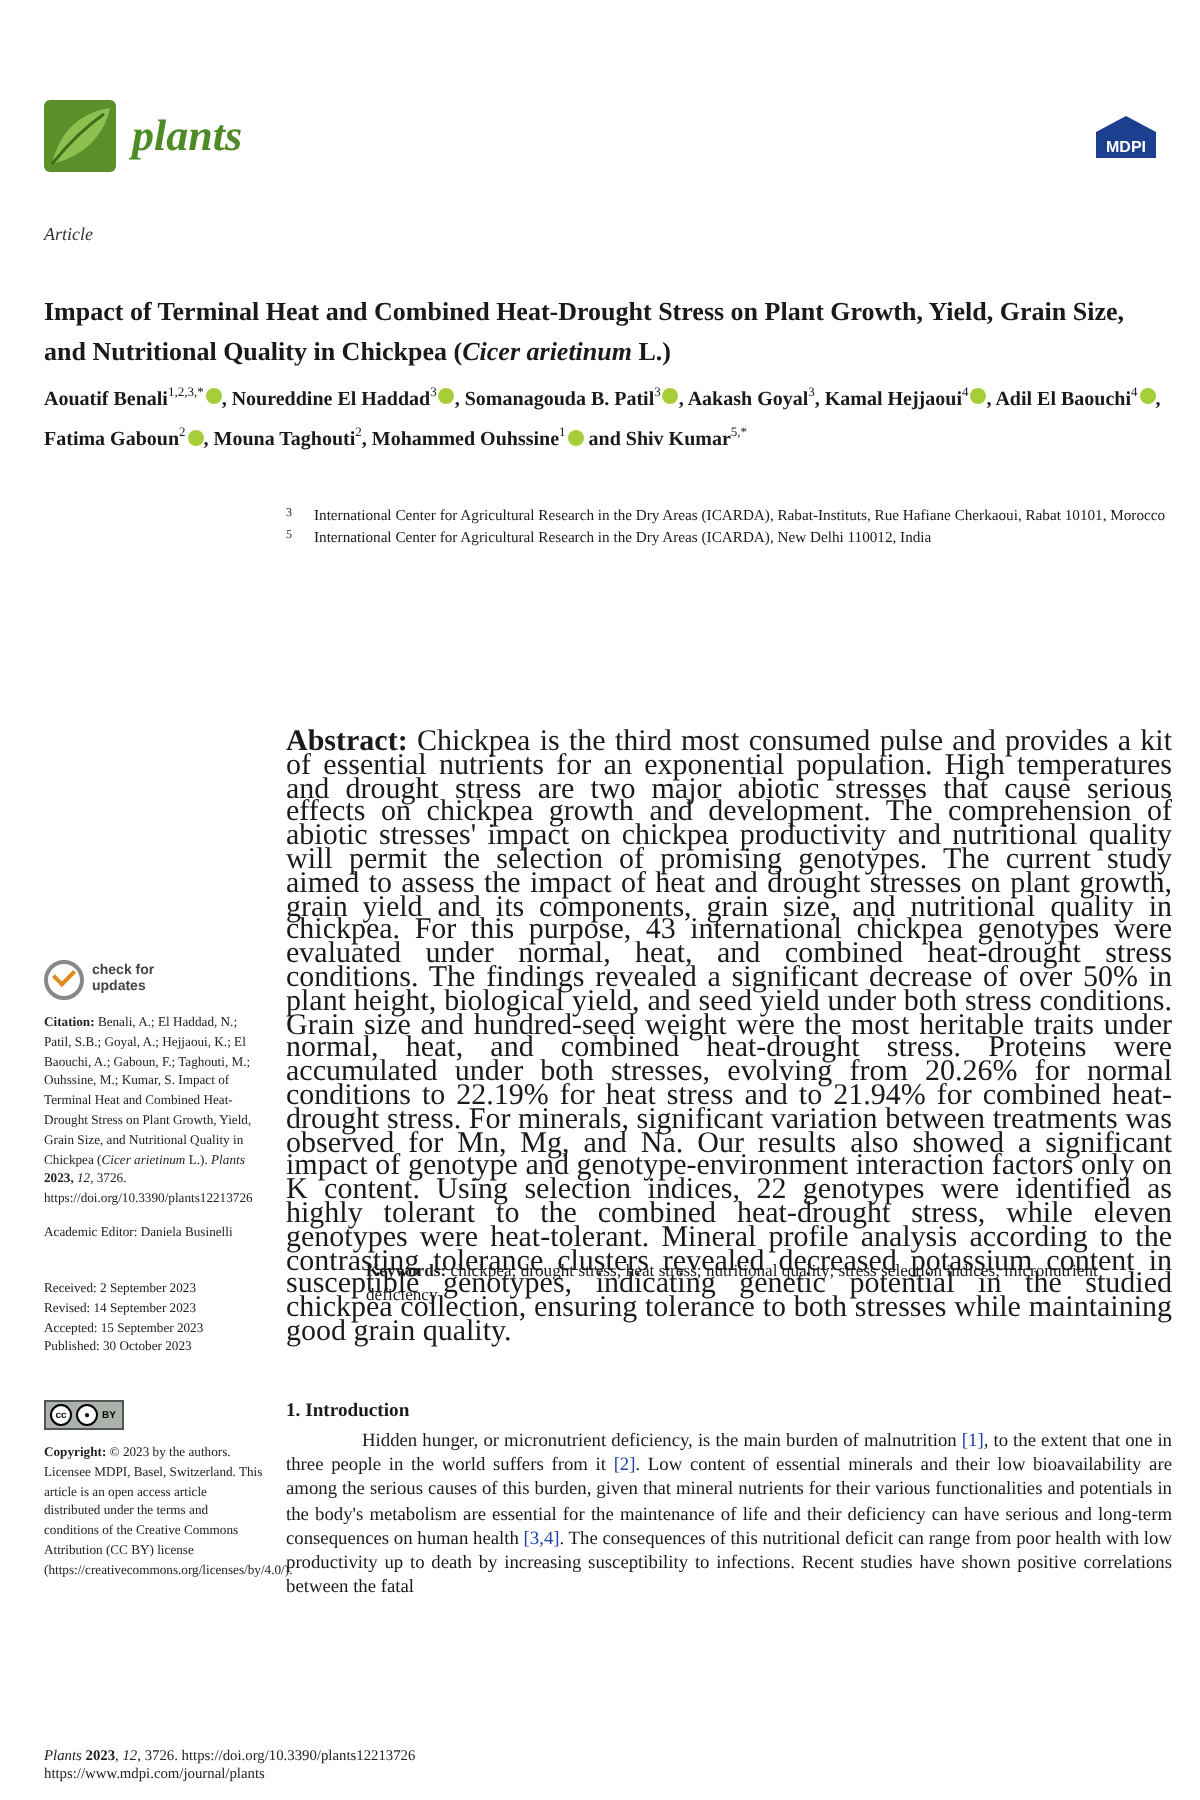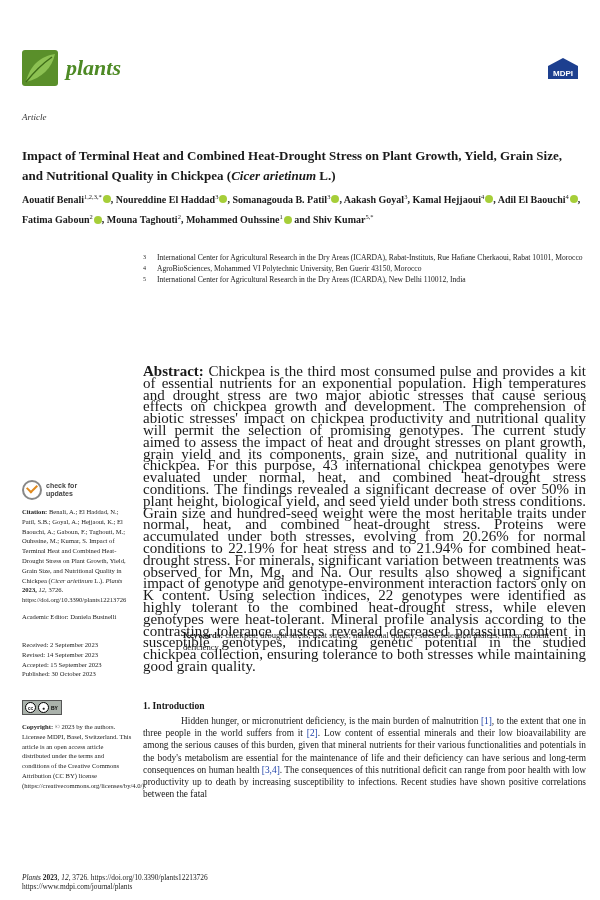--- a/index.html
+++ b/index.html
@@ -78,24 +78,20 @@
 <h1 class="title"><span>Impact of Terminal Heat and Combined Heat-Drought Stress on Plant Growth, Yield, Grain Size, and Nutritional Quality in Chickpea (</span><i>Cicer arietinum</i><span> L.)</span></h1>
 
 <div class="authors" id="authors"><span>Aouatif Benali</span><sup>1,2,3,*</sup><span class="orcid"></span>, <span>Noureddine El Haddad</span><sup>3</sup><span class="orcid"></span>, <span>Somanagouda B. Patil</span><sup>3</sup><span class="orcid"></span>, <span>Aakash Goyal</span><sup>3</sup>, <span>Kamal Hejjaoui</span><sup>4</sup><span class="orcid"></span>, <span>Adil El Baouchi</span><sup>4</sup><span class="orcid"></span>, <span>Fatima Gaboun</span><sup>2</sup><span class="orcid"></span>, <span>Mouna Taghouti</span><sup>2</sup>, <span>Mohammed Ouhssine</span><sup>1</sup><span class="orcid"></span><span> and </span><span>Shiv Kumar</span><sup>5,*</sup></div>
 
 <div class="affiliations" id="affs">
     <div class="aff">
       <span class="num">3</span>
       <span class="txt">International Center for Agricultural Research in the Dry Areas (ICARDA), Rabat-Instituts, Rue Hafiane Cherkaoui, Rabat 10101, Morocco</span>
     </div>
     <div class="aff">
-      <span class="num">4</span>
-      <span class="txt">AgroBioSciences, Mohammed VI Polytechnic University, Ben Guerir 43150, Morocco</span>
-    </div>
-    <div class="aff">
       <span class="num">5</span>
       <span class="txt">International Center for Agricultural Research in the Dry Areas (ICARDA), New Delhi 110012, India</span>
     </div>
   </div>
 
 <p class="abstract"><b>Abstract:</b> <span>Chickpea is the third most consumed pulse and provides a kit of essential nutrients for an exponential population. High temperatures and drought stress are two major abiotic stresses that cause serious effects on chickpea growth and development. The comprehension of abiotic stresses' impact on chickpea productivity and nutritional quality will permit the selection of promising genotypes. The current study aimed to assess the impact of heat and drought stresses on plant growth, grain yield and its components, grain size, and nutritional quality in chickpea. For this purpose, 43 international chickpea genotypes were evaluated under normal, heat, and combined heat-drought stress conditions. The findings revealed a significant decrease of over 50% in plant height, biological yield, and seed yield under both stress conditions. Grain size and hundred-seed weight were the most heritable traits under normal, heat, and combined heat-drought stress. Proteins were accumulated under both stresses, evolving from 20.26% for normal conditions to 22.19% for heat stress and to 21.94% for combined heat-drought stress. For minerals, significant variation between treatments was observed for Mn, Mg, and Na. Our results also showed a significant impact of genotype and genotype-environment interaction factors only on K content. Using selection indices, 22 genotypes were identified as highly tolerant to the combined heat-drought stress, while eleven genotypes were heat-tolerant. Mineral profile analysis according to the contrasting tolerance clusters revealed decreased potassium content in susceptible genotypes, indicating genetic potential in the studied chickpea collection, ensuring tolerance to both stresses while maintaining good grain quality.</span></p>
 
 <p class="keywords"><b>Keywords:</b> <span>chickpea; drought stress; heat stress; nutritional quality; stress selection indices; micronutrient deficiency</span></p>
 
 <div class="check-updates">

